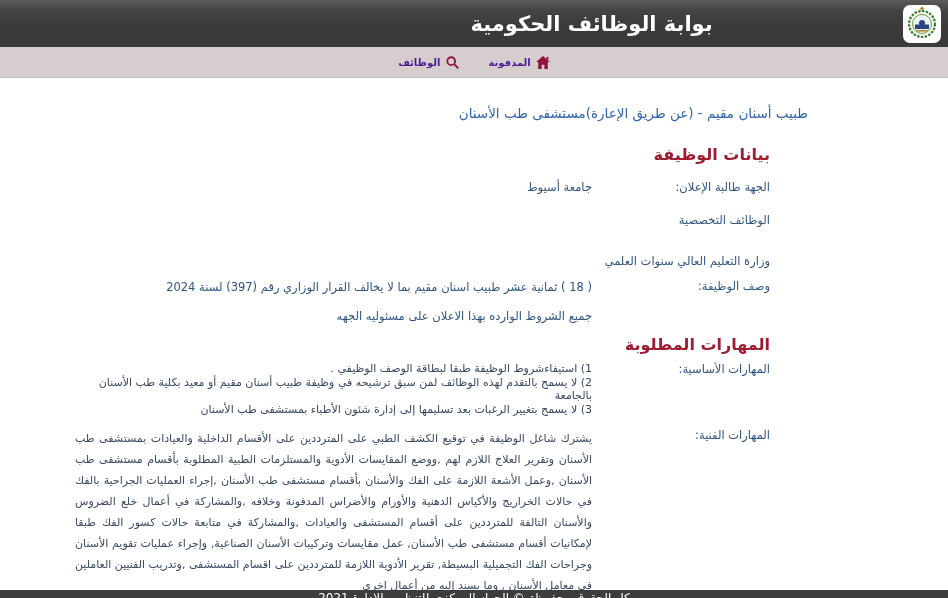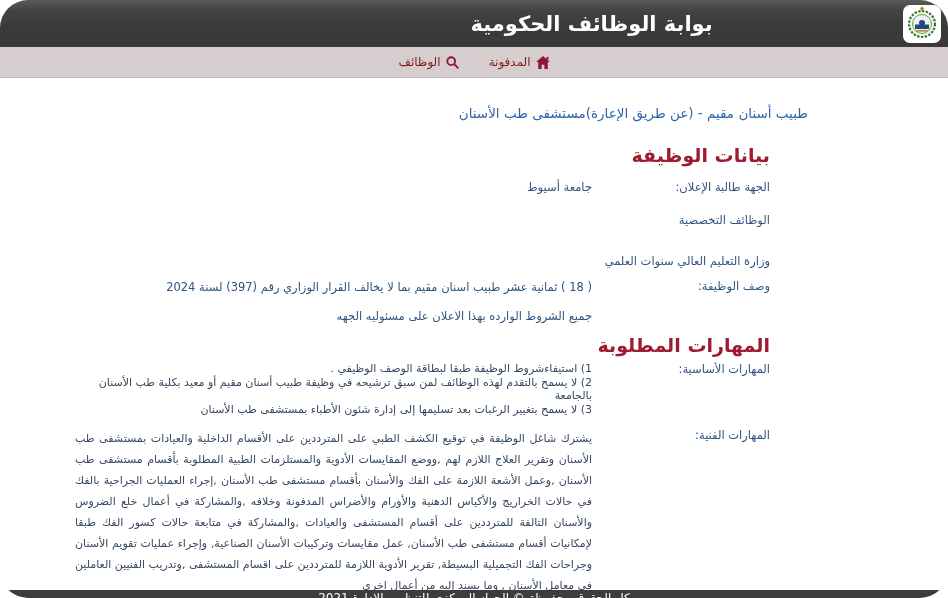--- a/index.html
+++ b/index.html
@@ -4,21 +4,20 @@
 <style>
   * { box-sizing: border-box; }
   html, body { margin: 0; padding: 0; }
   body { font-family: "DejaVu Sans", sans-serif; background: #ffffff; }
 
   .screen {
     width: 948px; height: 598px;
     position: relative; overflow: hidden;
     background: #ffffff; direction: rtl;
     margin: 0 auto;
-    border-radius: 28px;
   }
 
   
   .app-header {
     height: 47px;
     background: linear-gradient(180deg, #5d5b5a 0%, #454342 22%, #3b3939 60%, #3b3939 100%);
     position: relative;
   }
   .app-title {
     position: absolute; top: 50%; left: 62.4%;
@@ -34,37 +33,37 @@
   }
 
   
   .main-nav {
     height: 31px; background: #d6cdcf;
     border-bottom: 1px solid #c2b9bb;
     display: flex; align-items: center; justify-content: center; gap: 30px;
   }
   .nav-item {
     display: flex; align-items: center; gap: 5px;
-    color: #7f1d1d; font-size: 12px; font-weight: normal;
+    color: #4c1d95; font-size: 10px; font-weight: bold;
     text-decoration: none; cursor: pointer;
   }
   .nav-item svg { display: block; }
 
   
   .content {
     padding: 26px 178px 0 75px;
   }
   .page-title {
     margin: 0 -38px 0 0;
     text-align: right;
     color: #2f64ae; font-size: 13.5px; line-height: 18px;
   }
   .section-title {
     margin: 24px 0 0; text-align: right;
-    color: #9e1b31; font-size: 19px; font-weight: bold; line-height: 18px;
+    color: #9e1b31; font-size: 16px; font-weight: bold; line-height: 18px;
   }
   .frow { display: flex; align-items: flex-start; }
   .mt16 { margin-top: 16px; }
   .mt18 { margin-top: 18px; }
   .mt26 { margin-top: 26px; }
   .mt10 { margin-top: 10px; }
   .mt12 { margin-top: 12px; }
   .mt8  { margin-top: 8px; }
   .mt24 { margin-top: 24px; }
   .flabel {

